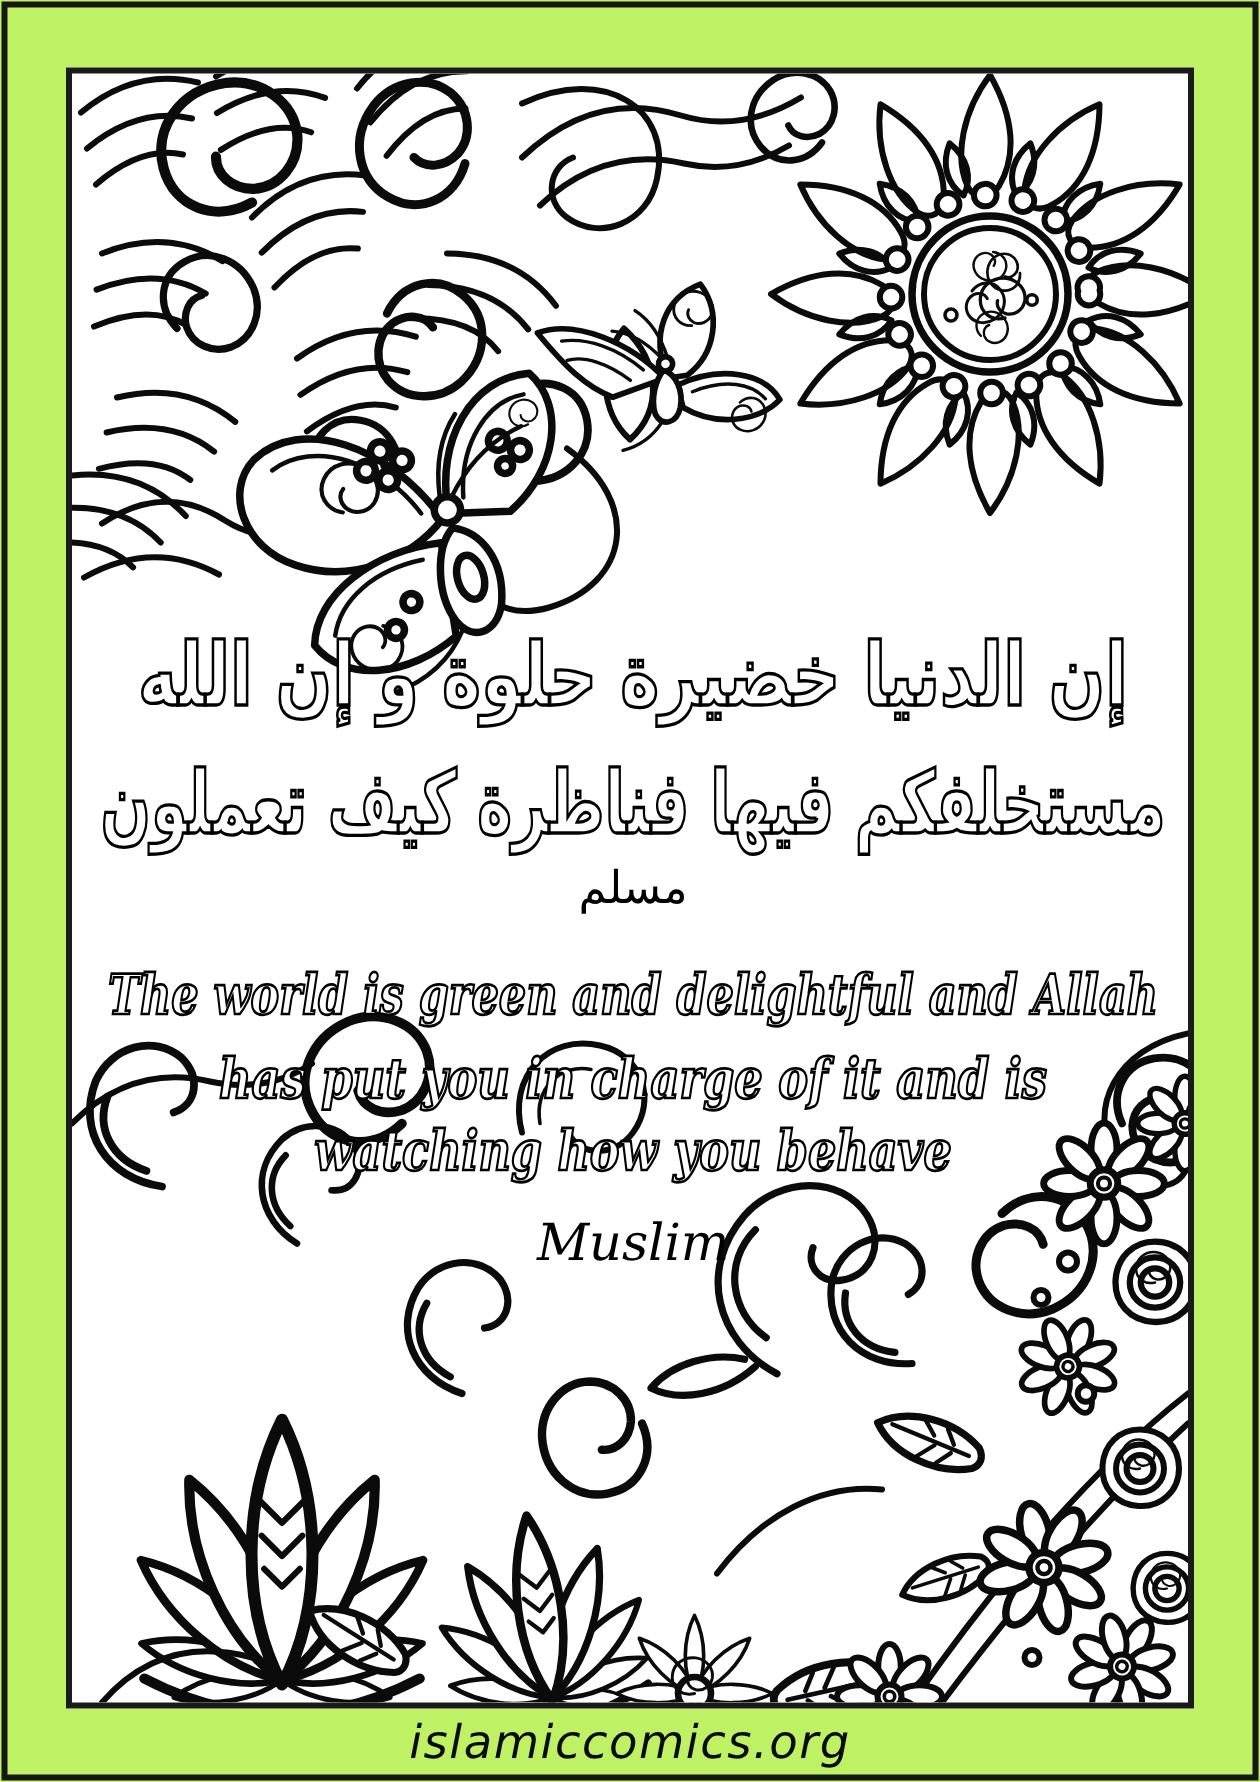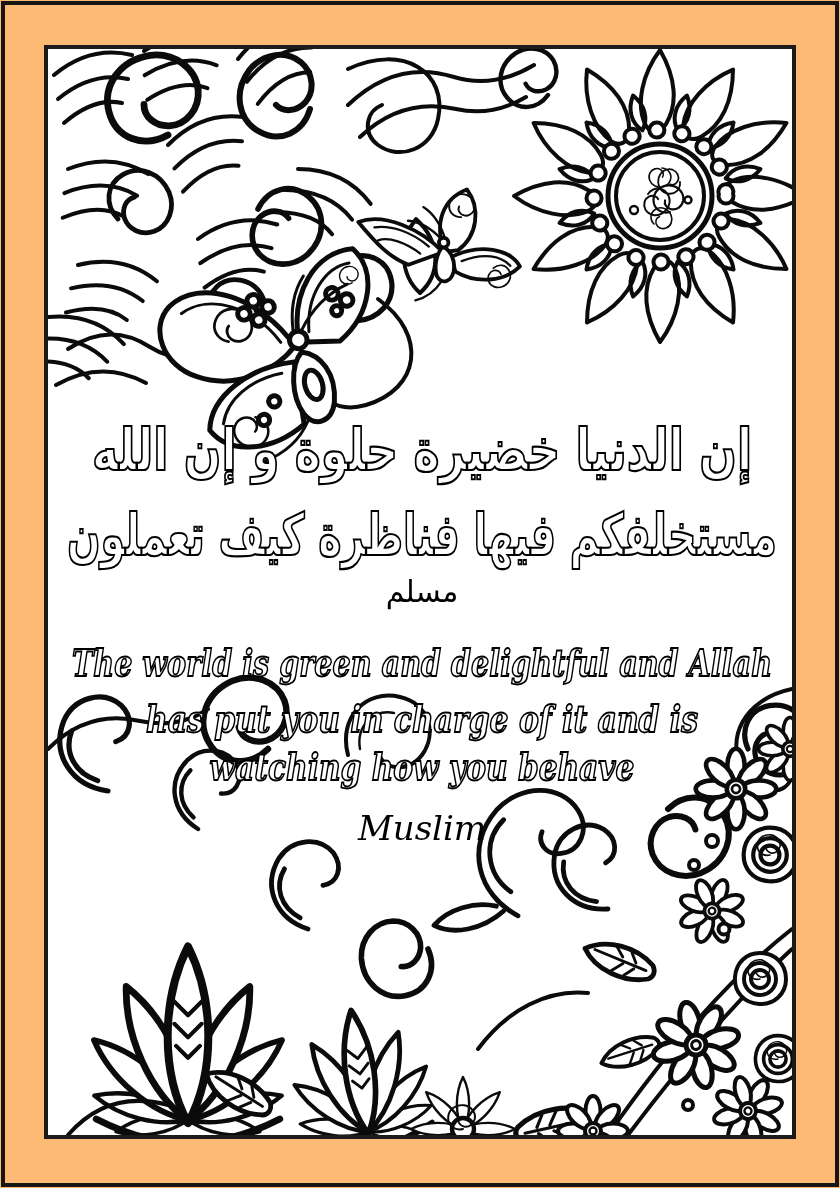--- a/index.html
+++ b/index.html
@@ -1,16 +1,16 @@
 <!DOCTYPE html>
 <html><head>
 <meta charset="utf-8">
 <style>
   html,body{margin:0;padding:0;background:#ffffff;}
-  #page{position:relative;width:840px;height:1188px;background:#fdba74;overflow:hidden;
+  #page{position:relative;width:840px;height:1188px;background:#bef264;overflow:hidden;
         font-family:"DejaVu Sans",sans-serif;}
   #outer-border{position:absolute;inset:1px;border:4px solid #161616;box-sizing:border-box;}
   #inner-frame{position:absolute;left:44px;top:45px;width:752px;height:1094px;
         border:4px solid #1b1b1b;box-sizing:border-box;overflow:hidden;background:#fff;}
   #art{position:absolute;left:0;top:0;width:744px;height:1086px;display:block;}
   
   #art path,#art circle,#art ellipse,#art line{
       stroke:#0b0b0b;stroke-width:4;fill:none;stroke-linecap:round;stroke-linejoin:round;}
   #art .fw{fill:#ffffff;}
   #art .thin{stroke-width:2.4;}
@@ -265,13 +265,16 @@
       <text class="ar-outline" x="374" y="421" text-anchor="middle" textLength="660" lengthAdjust="spacingAndGlyphs">إن الدنيا خضيرة حلوة و إن الله</text>
       <text class="ar-outline" x="374" y="506" text-anchor="middle" textLength="710" lengthAdjust="spacingAndGlyphs">مستخلفكم فيها فناظرة كيف تعملون</text>
       <text class="ar-solid" x="374" y="553" text-anchor="middle">مسلم</text>
       <text class="en-outline" x="374" y="627" text-anchor="middle" textLength="700" lengthAdjust="spacingAndGlyphs">The world is green and delightful and Allah</text>
       <text class="en-outline" x="374" y="683" text-anchor="middle" textLength="552" lengthAdjust="spacingAndGlyphs">has put you in charge of it and is</text>
       <text class="en-outline" x="374" y="731" text-anchor="middle" textLength="425" lengthAdjust="spacingAndGlyphs">watching how you behave</text>
       <text class="en-solid" x="374" y="791" text-anchor="middle">Muslim</text>
     </svg>
   </div>
 
+  <div id="footer-band">
+    <span>islamiccomics.org</span>
+  </div>
 </div>
 
 </body></html>

